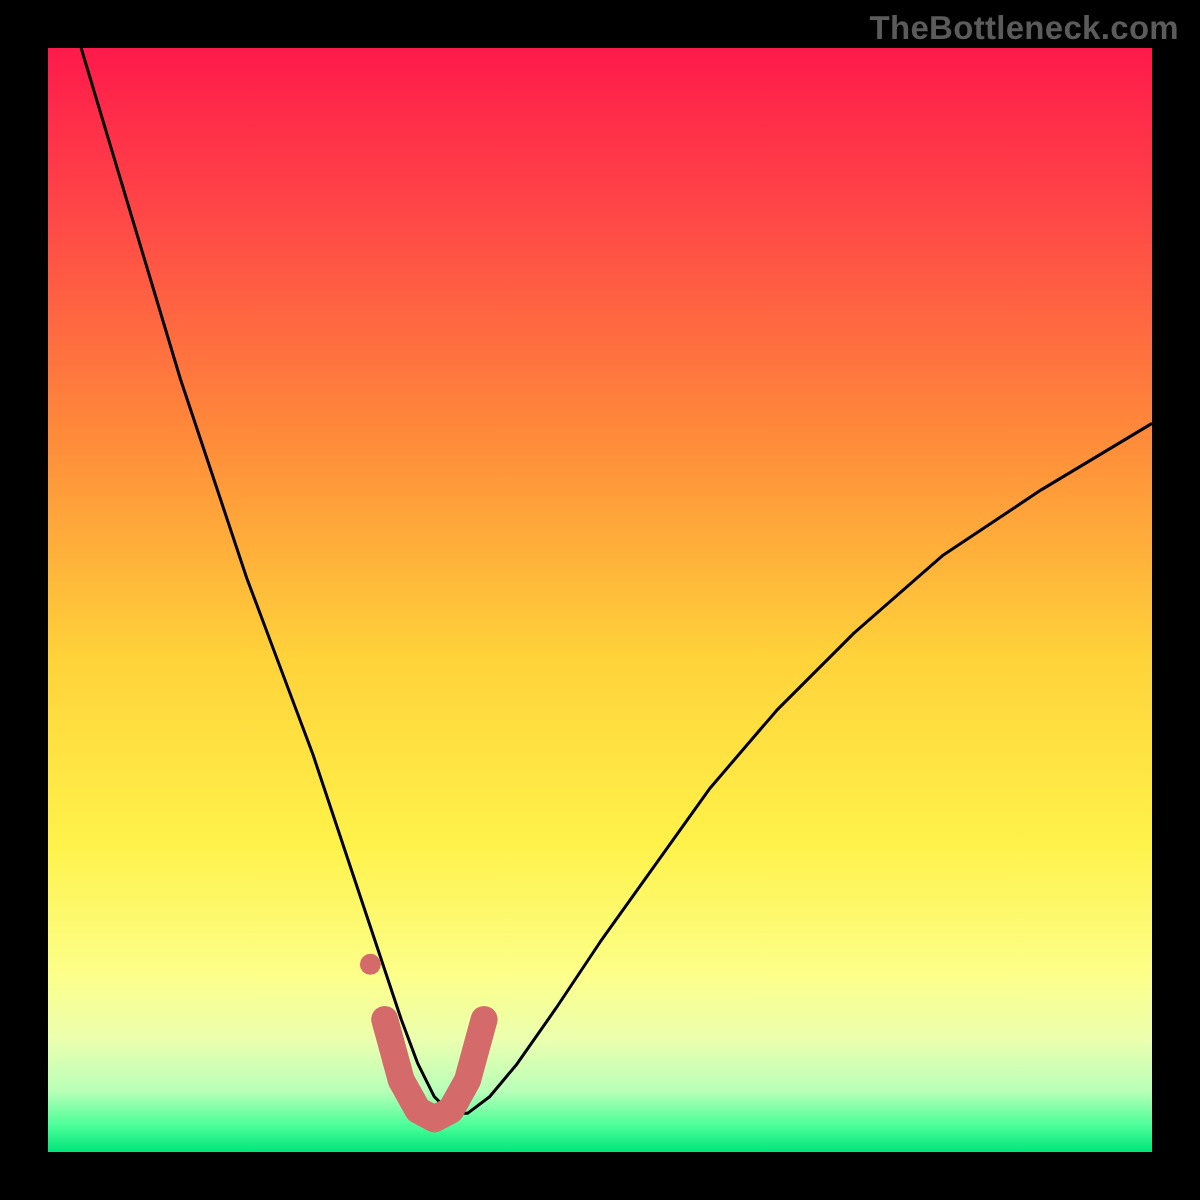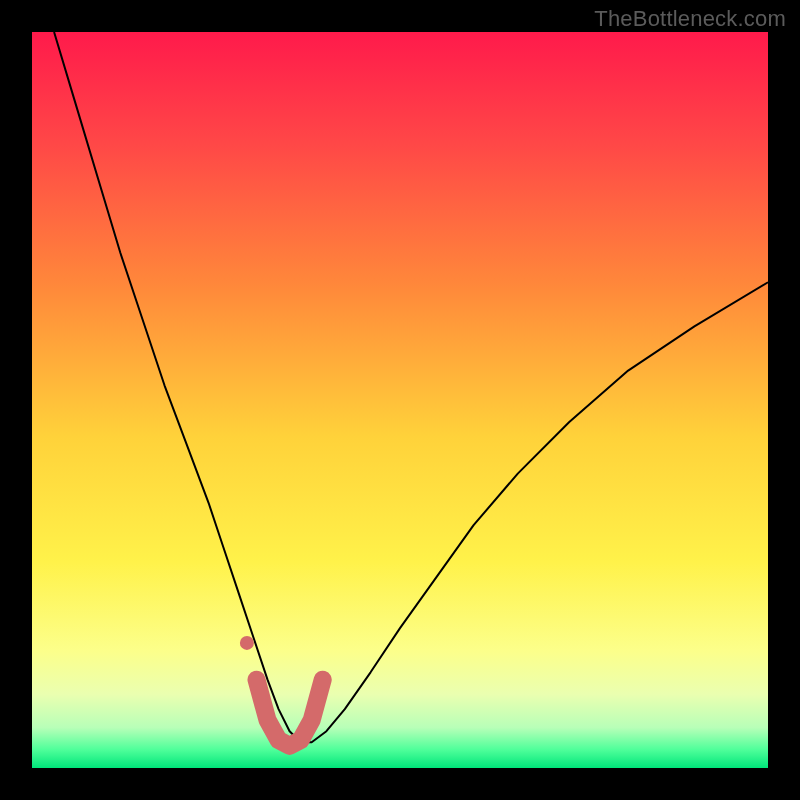--- a/index.html
+++ b/index.html
@@ -32,21 +32,21 @@
     top: 0;
     width: 100%;
     height: 100%;
   }
   .watermark {
     position: absolute;
     top: 6px;
     right: 14px;
     color: #5b5b5b;
     font-size: 22px;
-    font-weight: 400;
+    font-weight: 700;
     letter-spacing: 0.2px;
   }
   svg.curve {
     position: absolute;
     left: 0;
     top: 0;
     width: 100%;
     height: 100%;
     overflow: visible;
   }

